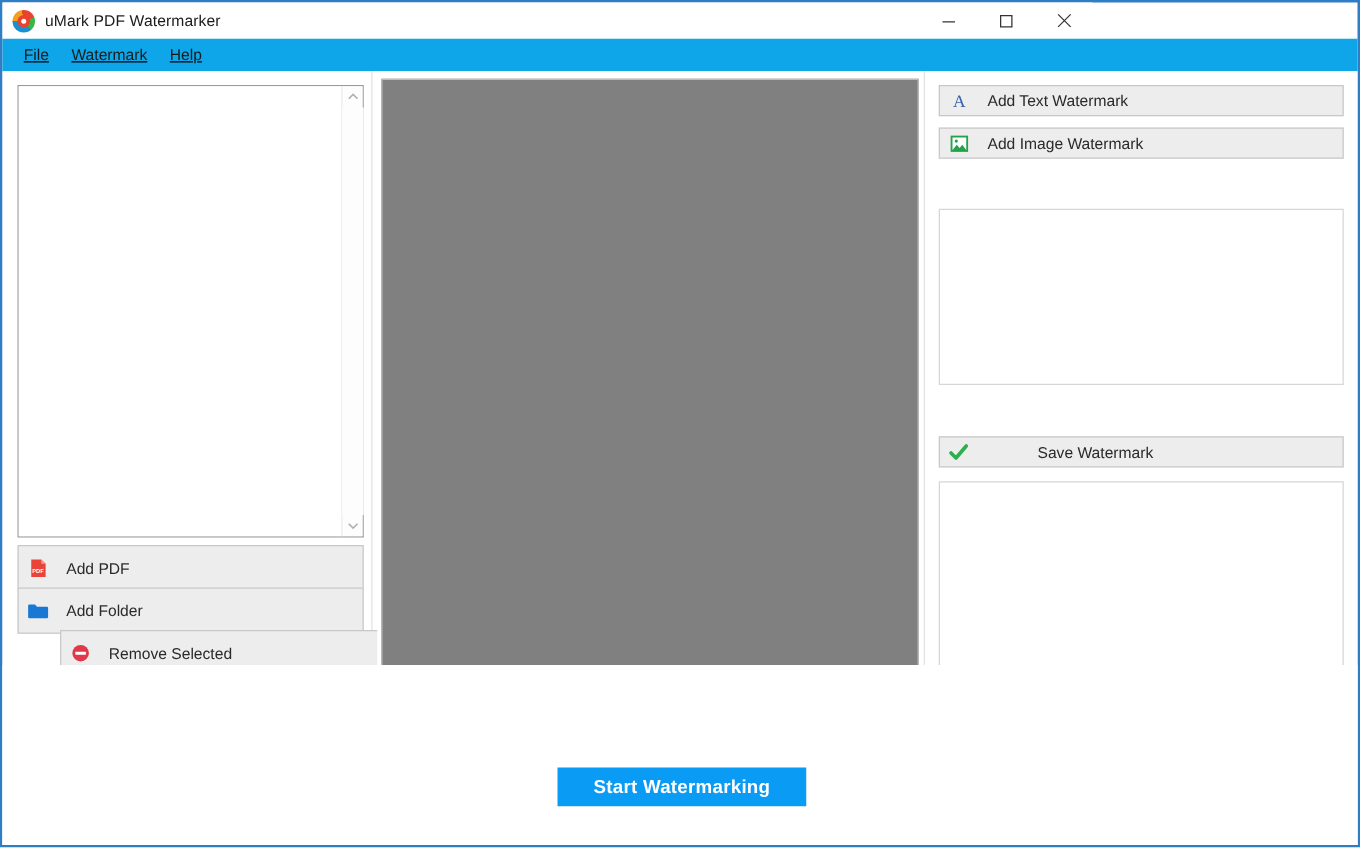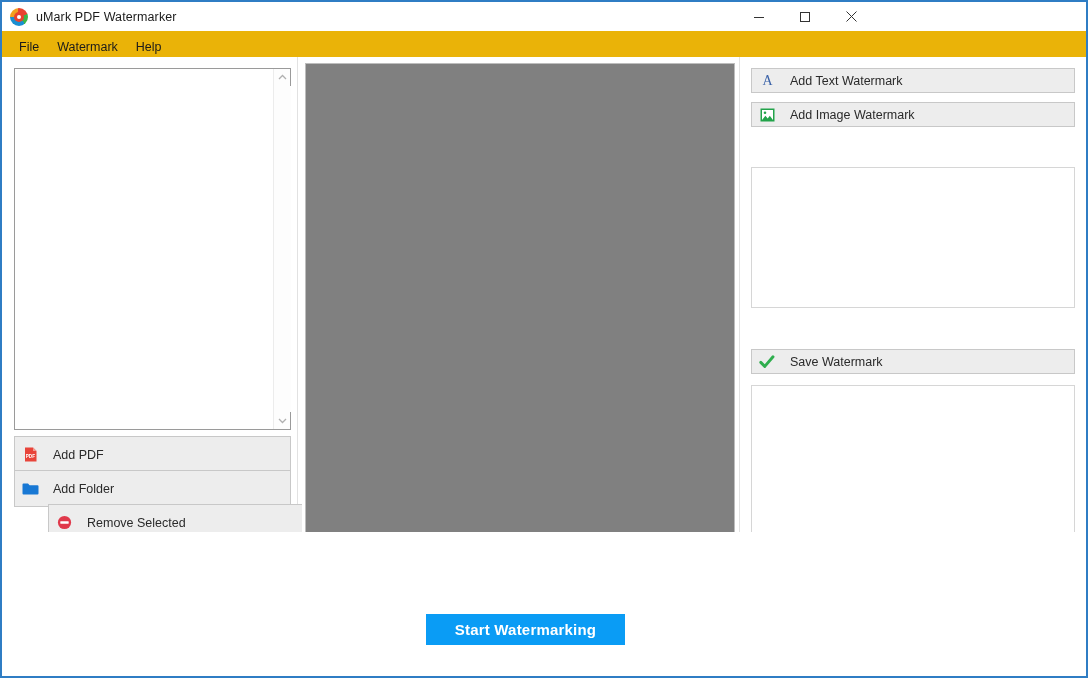--- a/index.html
+++ b/index.html
@@ -66,23 +66,24 @@
     width: 46px; height: 29px;
     display: flex; align-items: center; justify-content: center;
     color: #333; font-size: 13px; line-height: 1;
   }
   .wc svg { display: block; }
 
   
   .menubar {
     position: absolute; left: 0; top: 29px;
     width: 1084px; height: 26px;
-    background: #eab308;
-    display: flex; align-items: flex-end;
+    background: #0ea5e9;
+    display: flex; align-items: center;
     padding-left: 8px;
+    text-decoration: underline;
   }
   .menu-item {
     font-size: 12.5px; color: #1b1b1b;
     padding: 3px 9px;
     white-space: nowrap;
   }
 
   
   .workarea {
     position: absolute; left: 0; top: 55px;
@@ -162,39 +163,39 @@
   }
 
   
   .right-panel { position: absolute; left: 738px; top: 0; width: 346px; height: 529px; }
 
   .rbtn { left: 11px; width: 324px; height: 25px; }
   #btn-add-text   { top: 11px; }
   #btn-add-image  { top: 45px; }
   #btn-add-saved  { top: 79px; }
   #btn-remove-wm  { top: 263px; }
-  #btn-save-wm    { top: 292px; }
+  #btn-save-wm    { top: 292px; gap: 40px; }
 
   .wmlist {
     position: absolute; left: 11px;
     width: 324px;
     background: #ffffff;
     border: 1px solid #d6d6d6;
   }
   #wmlist-top    { top: 110px;  height: 141px; }
   #wmlist-bottom { top: 328px;  height: 186px; }
 
   
   .footer {
     position: absolute; left: 0; top: 530px;
     width: 1084px; height: 144px;
     background: #ffffff;
   }
   .start-btn {
-    position: absolute; left: 424px; top: 82px;
+    position: absolute; left: 444px; top: 82px;
     width: 199px; height: 31px;
     background: #0a9cf5;
     border: none;
     color: #ffffff;
     font-family: "Liberation Sans", sans-serif;
     font-size: 15px; font-weight: bold;
     letter-spacing: .2px;
     display: flex; align-items: center; justify-content: center;
   }
 

